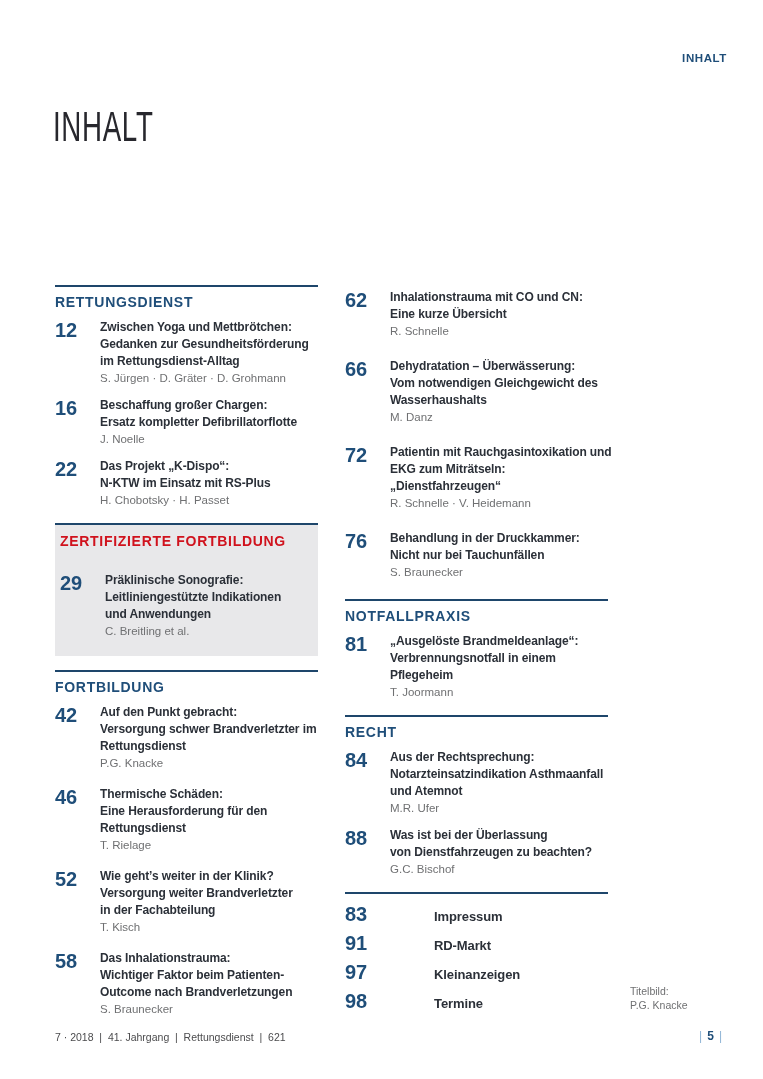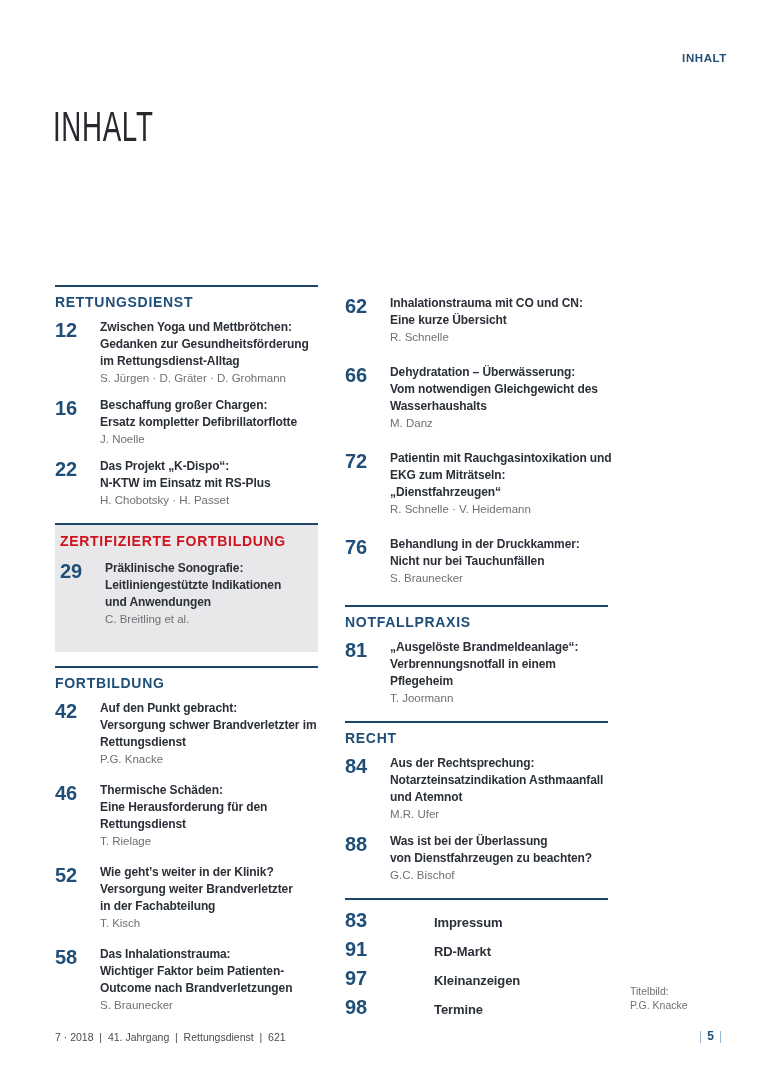--- a/index.html
+++ b/index.html
@@ -26,39 +26,39 @@
     font-size:42px;font-weight:400;letter-spacing:1px;color:#27272d;
     transform:scaleX(0.66);transform-origin:left top;line-height:1;
     white-space:nowrap;
   }
 
   .col{position:absolute;top:285px;width:263px;}
   .col-left{left:55px;}
   .col-right{left:345px;}
 
   .section{margin-bottom:14px;}
-  .col-right .section:first-child{margin-top:10px;}
+  .col-right .section:first-child{margin-top:4px;}
   .section-rule{border-top:2px solid var(--rule);margin-bottom:7px;}
   .section-heading{
     font-size:14px;font-weight:bold;letter-spacing:0.7px;
     color:var(--navy);line-height:17px;margin-bottom:8px;
   }
   .section.red .section-heading{color:var(--red);}
 
   .entry{display:grid;grid-template-columns:45px 1fr;margin-bottom:10px;}
   .col-right .section:first-child .entry{margin-bottom:18px;}
   .col-left .section:nth-child(3) .entry{margin-bottom:14px;}
   .entry-page{font-size:20px;font-weight:bold;color:var(--navy);line-height:1;padding-top:1px;}
   .entry-title{font-size:12px;font-weight:bold;letter-spacing:-0.1px;color:var(--title-dark);line-height:17px;}
   .entry-title div{white-space:nowrap;}
   .entry-authors{font-size:11.5px;color:var(--author-gray);line-height:17px;white-space:nowrap;}
 
   .section.boxed{background:var(--box-gray);border-top:2px solid var(--rule);padding:8px 6px 12px 5px;}
-  .section.boxed .section-heading{margin-bottom:10px;}
-  .section.boxed .entry{margin-bottom:12px;}
+  .section.boxed .section-heading{margin-bottom:22px;}
+  .section.boxed .entry{margin-bottom:4px;}
 
   .section.simple .section-rule{margin-bottom:9px;}
   .section.simple .entry{margin-bottom:7px;gap:44px;}
   .section.simple .entry-title{font-size:13px;padding-top:5px;}
 
   .credit{
     position:absolute;left:630px;top:984px;
     font-size:10.5px;color:var(--author-gray);line-height:14px;
   }
 

